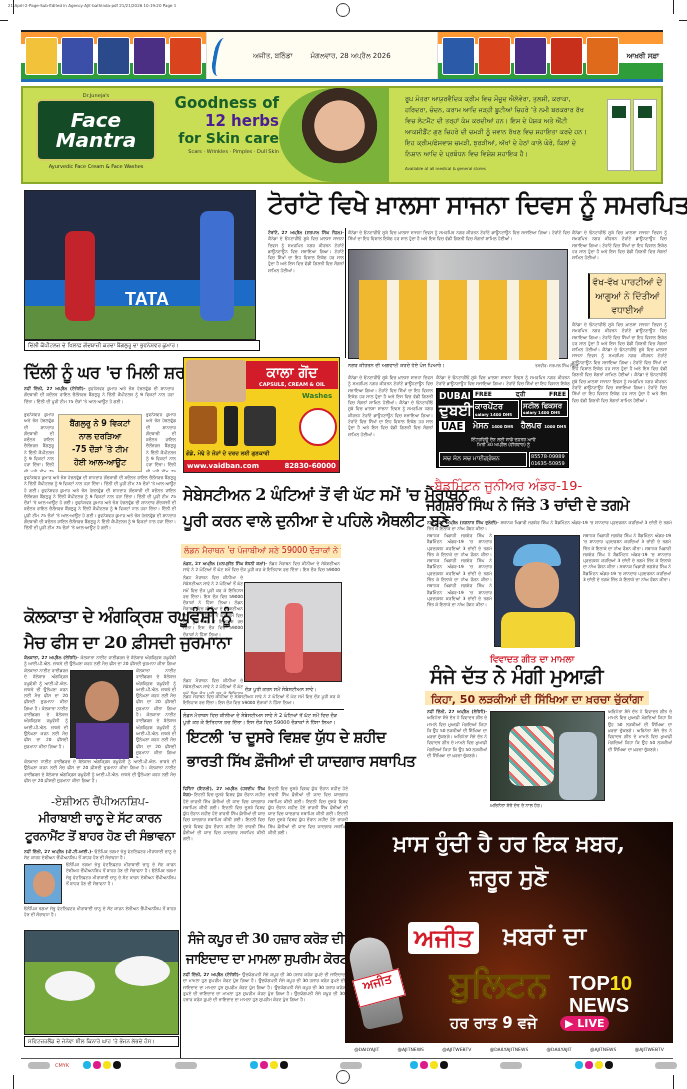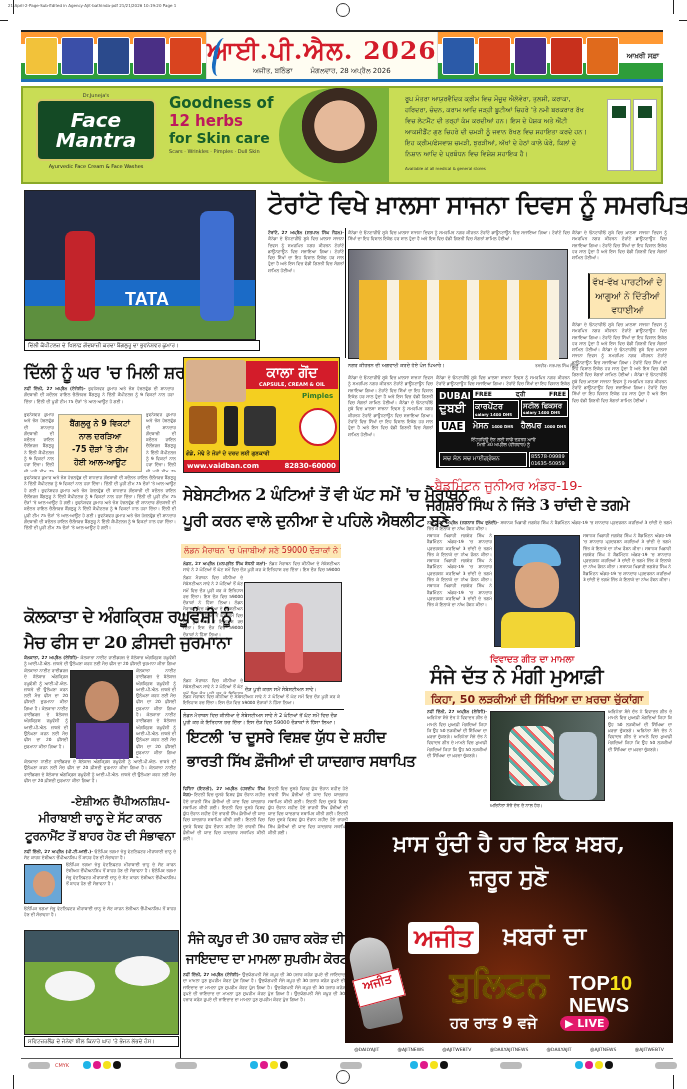--- a/index.html
+++ b/index.html
@@ -16,23 +16,23 @@
 .mast-title{font-size:25px;font-weight:bold;color:#d31c2a;letter-spacing:1px;font-family:"DejaVu Serif",serif}
 .mast-sub{font-size:7px;color:#222;display:flex;gap:18px;margin-top:1px}
 .bat{position:absolute;left:6px;top:6px;width:20px;height:38px;border-left:4px solid #1a6dc0;border-radius:40% 0 0 40%;transform:skew(-10deg)}
 .pagelabel{font-size:7px;font-weight:bold;color:#222;align-self:center;padding:0 4px;background:#fff}
 
 .ad1{left:21px;top:86px;width:642px;height:98px;background:#c9dd55;border:2px solid #8aa928;display:flex}
 .rm-logo{width:138px;margin:4px;display:flex;flex-direction:column;align-items:center}
 .rm-box{background:#144a25;border:2px solid #d8c96a;border-radius:6px;width:120px;height:62px;color:#fff;display:flex;flex-direction:column;justify-content:center;align-items:center;font-style:italic;font-weight:bold;font-size:20px;line-height:20px}
 .rm-brand{font-size:5px;color:#333;margin-bottom:1px}
 .rm-tag{font-size:5px;color:#222;margin-top:2px}
-.goodness{width:110px;padding-top:6px;text-align:left}
+.goodness{width:110px;padding-top:6px;text-align:right}
 .g1{font-size:15px;font-weight:bold;color:#175f2a}
-.g2{font-size:15px;font-weight:bold;color:#be185d}
+.g2{font-size:15px;font-weight:bold;color:#4c1d95}
 .g3{font-size:14px;font-weight:bold;color:#175f2a}
 .g4{font-size:5px;color:#333;margin-top:2px}
 .model{width:110px;background:radial-gradient(circle at 55% 40%,#e5b99a 0 30%,#3b2a20 31% 45%,#7bb23a 46%);border-radius:50% 0 0 50%}
 .ad1-text{flex:1;padding:6px 16px;font-size:6.5px;line-height:11px;color:#123}
 .ad1-foot{font-size:4px;color:#333;margin-top:3px}
 .ad1-pack{width:58px;display:flex;align-items:center;justify-content:center}
 .pack{width:24px;height:72px;background:#fff;border:1px solid #aaa;margin:0 1px;position:relative}
 .pack::after{content:"";position:absolute;left:4px;right:4px;top:6px;height:12px;background:#144a25}
 
 .photo{background:#557;border:1px solid #222}
@@ -65,21 +65,20 @@
 <div class="abs mast">
   <div class="players">
     <div class="pl" style="background:#f2c23a"></div>
     <div class="pl" style="background:#3b4fa8"></div>
     <div class="pl" style="background:#2b4a8c"></div>
     <div class="pl" style="background:#4a2f85"></div>
     <div class="pl" style="background:#d9441f"></div>
   </div>
   <div class="mast-center">
     <div class="bat"></div>
-    <div class="mast-title">ਆਈ.ਪੀ.ਐਲ. 2026</div>
     <div class="mast-sub">
       <span>ਅਜੀਤ, ਬਠਿੰਡਾ</span>
       <span>ਮੰਗਲਵਾਰ, 28 ਅਪ੍ਰੈਲ 2026</span>
     </div>
   </div>
   <div class="players">
     <div class="pl" style="background:#2b5aa8"></div>
     <div class="pl" style="background:#d9441f"></div>
     <div class="pl" style="background:#4a2f85"></div>
     <div class="pl" style="background:#c8301c"></div>
@@ -131,21 +130,21 @@
 <div class="abs" style="left:348px;top:362px;font-size:5px;width:150px">ਨਗਰ ਕੀਰਤਨ ਦੀ ਅਗਵਾਈ ਕਰਦੇ ਹੋਏ ਪੰਜ ਪਿਆਰੇ।</div>
 <div class="abs" style="left:535px;top:363px;font-size:4px">ਤਸਵੀਰ: ਸਤਪਾਲ ਸਿੰਘ ਜੌਹਲ</div>
 <div class="abs body" style="left:572px;top:230px;width:95px;height:40px"><span>ਕੈਨੇਡਾ ਦੇ ਓਨਟਾਰੀਓ ਸੂਬੇ ਵਿਚ ਖ਼ਾਲਸਾ ਸਾਜਨਾ ਦਿਵਸ ਨੂੰ ਸਮਰਪਿਤ ਨਗਰ ਕੀਰਤਨ ਟੋਰਾਂਟੋ ਡਾਊਨਟਾਊਨ ਵਿਚ ਸਜਾਇਆ ਗਿਆ। ਟੋਰਾਂਟੋ ਵਿਚ ਸਿੱਖਾਂ ਦਾ ਇਹ ਵਿਸ਼ਾਲ ਇਕੱਠ ਹਰ ਸਾਲ ਹੁੰਦਾ ਹੈ ਅਤੇ ਇਸ ਵਿਚ ਵੱਡੀ ਗਿਣਤੀ ਵਿਚ ਸੰਗਤਾਂ ਸ਼ਾਮਿਲ ਹੋਈਆਂ।</span></div>
 <div class="abs box" style="left:588px;top:273px;width:78px;height:46px;font-size:9px;line-height:14px;padding:2px;border-left:2px solid #111">ਵੱਖ-ਵੱਖ ਪਾਰਟੀਆਂ ਦੇ ਆਗੂਆਂ ਨੇ ਦਿੱਤੀਆਂ ਵਧਾਈਆਂ</div>
 <div class="abs body" style="left:572px;top:322px;width:95px;height:148px"><span>ਕੈਨੇਡਾ ਦੇ ਓਨਟਾਰੀਓ ਸੂਬੇ ਵਿਚ ਖ਼ਾਲਸਾ ਸਾਜਨਾ ਦਿਵਸ ਨੂੰ ਸਮਰਪਿਤ ਨਗਰ ਕੀਰਤਨ ਟੋਰਾਂਟੋ ਡਾਊਨਟਾਊਨ ਵਿਚ ਸਜਾਇਆ ਗਿਆ। ਟੋਰਾਂਟੋ ਵਿਚ ਸਿੱਖਾਂ ਦਾ ਇਹ ਵਿਸ਼ਾਲ ਇਕੱਠ ਹਰ ਸਾਲ ਹੁੰਦਾ ਹੈ ਅਤੇ ਇਸ ਵਿਚ ਵੱਡੀ ਗਿਣਤੀ ਵਿਚ ਸੰਗਤਾਂ ਸ਼ਾਮਿਲ ਹੋਈਆਂ।</span> <span>ਕੈਨੇਡਾ ਦੇ ਓਨਟਾਰੀਓ ਸੂਬੇ ਵਿਚ ਖ਼ਾਲਸਾ ਸਾਜਨਾ ਦਿਵਸ ਨੂੰ ਸਮਰਪਿਤ ਨਗਰ ਕੀਰਤਨ ਟੋਰਾਂਟੋ ਡਾਊਨਟਾਊਨ ਵਿਚ ਸਜਾਇਆ ਗਿਆ। ਟੋਰਾਂਟੋ ਵਿਚ ਸਿੱਖਾਂ ਦਾ ਇਹ ਵਿਸ਼ਾਲ ਇਕੱਠ ਹਰ ਸਾਲ ਹੁੰਦਾ ਹੈ ਅਤੇ ਇਸ ਵਿਚ ਵੱਡੀ ਗਿਣਤੀ ਵਿਚ ਸੰਗਤਾਂ ਸ਼ਾਮਿਲ ਹੋਈਆਂ।</span> <span>ਕੈਨੇਡਾ ਦੇ ਓਨਟਾਰੀਓ ਸੂਬੇ ਵਿਚ ਖ਼ਾਲਸਾ ਸਾਜਨਾ ਦਿਵਸ ਨੂੰ ਸਮਰਪਿਤ ਨਗਰ ਕੀਰਤਨ ਟੋਰਾਂਟੋ ਡਾਊਨਟਾਊਨ ਵਿਚ ਸਜਾਇਆ ਗਿਆ। ਟੋਰਾਂਟੋ ਵਿਚ ਸਿੱਖਾਂ ਦਾ ਇਹ ਵਿਸ਼ਾਲ ਇਕੱਠ ਹਰ ਸਾਲ ਹੁੰਦਾ ਹੈ ਅਤੇ ਇਸ ਵਿਚ ਵੱਡੀ ਗਿਣਤੀ ਵਿਚ ਸੰਗਤਾਂ ਸ਼ਾਮਿਲ ਹੋਈਆਂ।</span></div>
 <div class="abs body" style="left:348px;top:375px;width:85px;height:95px"><span>ਕੈਨੇਡਾ ਦੇ ਓਨਟਾਰੀਓ ਸੂਬੇ ਵਿਚ ਖ਼ਾਲਸਾ ਸਾਜਨਾ ਦਿਵਸ ਨੂੰ ਸਮਰਪਿਤ ਨਗਰ ਕੀਰਤਨ ਟੋਰਾਂਟੋ ਡਾਊਨਟਾਊਨ ਵਿਚ ਸਜਾਇਆ ਗਿਆ। ਟੋਰਾਂਟੋ ਵਿਚ ਸਿੱਖਾਂ ਦਾ ਇਹ ਵਿਸ਼ਾਲ ਇਕੱਠ ਹਰ ਸਾਲ ਹੁੰਦਾ ਹੈ ਅਤੇ ਇਸ ਵਿਚ ਵੱਡੀ ਗਿਣਤੀ ਵਿਚ ਸੰਗਤਾਂ ਸ਼ਾਮਿਲ ਹੋਈਆਂ।</span> <span>ਕੈਨੇਡਾ ਦੇ ਓਨਟਾਰੀਓ ਸੂਬੇ ਵਿਚ ਖ਼ਾਲਸਾ ਸਾਜਨਾ ਦਿਵਸ ਨੂੰ ਸਮਰਪਿਤ ਨਗਰ ਕੀਰਤਨ ਟੋਰਾਂਟੋ ਡਾਊਨਟਾਊਨ ਵਿਚ ਸਜਾਇਆ ਗਿਆ। ਟੋਰਾਂਟੋ ਵਿਚ ਸਿੱਖਾਂ ਦਾ ਇਹ ਵਿਸ਼ਾਲ ਇਕੱਠ ਹਰ ਸਾਲ ਹੁੰਦਾ ਹੈ ਅਤੇ ਇਸ ਵਿਚ ਵੱਡੀ ਗਿਣਤੀ ਵਿਚ ਸੰਗਤਾਂ ਸ਼ਾਮਿਲ ਹੋਈਆਂ।</span></div>
 <div class="abs body" style="left:436px;top:375px;width:134px;height:12px"><span>ਕੈਨੇਡਾ ਦੇ ਓਨਟਾਰੀਓ ਸੂਬੇ ਵਿਚ ਖ਼ਾਲਸਾ ਸਾਜਨਾ ਦਿਵਸ ਨੂੰ ਸਮਰਪਿਤ ਨਗਰ ਕੀਰਤਨ ਟੋਰਾਂਟੋ ਡਾਊਨਟਾਊਨ ਵਿਚ ਸਜਾਇਆ ਗਿਆ। ਟੋਰਾਂਟੋ ਵਿਚ ਸਿੱਖਾਂ ਦਾ ਇਹ ਵਿਸ਼ਾਲ ਇਕੱਠ ਹਰ ਸਾਲ ਹੁੰਦਾ ਹੈ ਅਤੇ ਇਸ ਵਿਚ ਵੱਡੀ ਗਿਣਤੀ ਵਿਚ ਸੰਗਤਾਂ ਸ਼ਾਮਿਲ ਹੋਈਆਂ।</span></div>
 
 <div class="abs dubai" style="left:436px;top:388px;width:133px;height:80px">
   <div style="position:absolute;left:2px;top:2px;font-size:9px;font-weight:bold">DUBAI</div>
-  <div style="position:absolute;left:2px;top:12px;font-size:12px;font-weight:bold">ਦੁਬਈ</div>
+  <div style="position:absolute;left:2px;top:12px;font-size:15px;font-weight:bold">ਦੁਬਈ</div>
   <div style="position:absolute;left:36px;top:1px;width:95px;height:8px;background:#fff;color:#000;font-size:6px;font-weight:bold;display:flex;justify-content:space-between;padding:0 2px">
     <span>FREE</span>
     <span>ਫ੍ਰੀ</span>
     <span>FREE</span>
   </div>
   <div style="position:absolute;left:36px;top:11px;width:46px;font-size:8px;font-weight:bold;border:1px solid #fff;padding:1px">
       <div>ਕਾਰਪੇਂਟਰ</div>
       <div style="font-size:4px">salary 1400 DHS</div>
     </div>
   <div style="position:absolute;left:84px;top:11px;width:47px;font-size:7px;font-weight:bold;border:1px solid #fff;padding:1px">
@@ -175,21 +174,21 @@
   <span>-75 ਦੌੜਾਂ 'ਤੇ ਟੀਮ</span>
   <span>ਹੋਈ ਆਲ-ਆਊਟ</span>
 </div>
 <div class="abs body" style="left:146px;top:412px;width:30px;height:60px"><span>ਭੁਵਨੇਸ਼ਵਰ ਕੁਮਾਰ ਅਤੇ ਜੋਸ਼ ਹੇਜ਼ਲਵੁੱਡ ਦੀ ਸ਼ਾਨਦਾਰ ਗੇਂਦਬਾਜ਼ੀ ਦੀ ਬਦੌਲਤ ਰਾਇਲ ਚੈਲੇਂਜਰਜ਼ ਬੈਂਗਲੁਰੂ ਨੇ ਦਿੱਲੀ ਕੈਪੀਟਲਜ਼ ਨੂੰ 9 ਵਿਕਟਾਂ ਨਾਲ ਹਰਾ ਦਿੱਤਾ। ਦਿੱਲੀ ਦੀ ਪੂਰੀ ਟੀਮ 75 ਦੌੜਾਂ 'ਤੇ ਆਲ-ਆਊਟ ਹੋ ਗਈ।</span></div>
 <div class="abs body" style="left:24px;top:475px;width:152px;height:128px"><span>ਭੁਵਨੇਸ਼ਵਰ ਕੁਮਾਰ ਅਤੇ ਜੋਸ਼ ਹੇਜ਼ਲਵੁੱਡ ਦੀ ਸ਼ਾਨਦਾਰ ਗੇਂਦਬਾਜ਼ੀ ਦੀ ਬਦੌਲਤ ਰਾਇਲ ਚੈਲੇਂਜਰਜ਼ ਬੈਂਗਲੁਰੂ ਨੇ ਦਿੱਲੀ ਕੈਪੀਟਲਜ਼ ਨੂੰ 9 ਵਿਕਟਾਂ ਨਾਲ ਹਰਾ ਦਿੱਤਾ। ਦਿੱਲੀ ਦੀ ਪੂਰੀ ਟੀਮ 75 ਦੌੜਾਂ 'ਤੇ ਆਲ-ਆਊਟ ਹੋ ਗਈ।</span> <span>ਭੁਵਨੇਸ਼ਵਰ ਕੁਮਾਰ ਅਤੇ ਜੋਸ਼ ਹੇਜ਼ਲਵੁੱਡ ਦੀ ਸ਼ਾਨਦਾਰ ਗੇਂਦਬਾਜ਼ੀ ਦੀ ਬਦੌਲਤ ਰਾਇਲ ਚੈਲੇਂਜਰਜ਼ ਬੈਂਗਲੁਰੂ ਨੇ ਦਿੱਲੀ ਕੈਪੀਟਲਜ਼ ਨੂੰ 9 ਵਿਕਟਾਂ ਨਾਲ ਹਰਾ ਦਿੱਤਾ। ਦਿੱਲੀ ਦੀ ਪੂਰੀ ਟੀਮ 75 ਦੌੜਾਂ 'ਤੇ ਆਲ-ਆਊਟ ਹੋ ਗਈ।</span> <span>ਭੁਵਨੇਸ਼ਵਰ ਕੁਮਾਰ ਅਤੇ ਜੋਸ਼ ਹੇਜ਼ਲਵੁੱਡ ਦੀ ਸ਼ਾਨਦਾਰ ਗੇਂਦਬਾਜ਼ੀ ਦੀ ਬਦੌਲਤ ਰਾਇਲ ਚੈਲੇਂਜਰਜ਼ ਬੈਂਗਲੁਰੂ ਨੇ ਦਿੱਲੀ ਕੈਪੀਟਲਜ਼ ਨੂੰ 9 ਵਿਕਟਾਂ ਨਾਲ ਹਰਾ ਦਿੱਤਾ। ਦਿੱਲੀ ਦੀ ਪੂਰੀ ਟੀਮ 75 ਦੌੜਾਂ 'ਤੇ ਆਲ-ਆਊਟ ਹੋ ਗਈ।</span> <span>ਭੁਵਨੇਸ਼ਵਰ ਕੁਮਾਰ ਅਤੇ ਜੋਸ਼ ਹੇਜ਼ਲਵੁੱਡ ਦੀ ਸ਼ਾਨਦਾਰ ਗੇਂਦਬਾਜ਼ੀ ਦੀ ਬਦੌਲਤ ਰਾਇਲ ਚੈਲੇਂਜਰਜ਼ ਬੈਂਗਲੁਰੂ ਨੇ ਦਿੱਲੀ ਕੈਪੀਟਲਜ਼ ਨੂੰ 9 ਵਿਕਟਾਂ ਨਾਲ ਹਰਾ ਦਿੱਤਾ। ਦਿੱਲੀ ਦੀ ਪੂਰੀ ਟੀਮ 75 ਦੌੜਾਂ 'ਤੇ ਆਲ-ਆਊਟ ਹੋ ਗਈ।</span></div>
 
 <div class="abs kala-ad" style="left:183px;top:357px;width:157px;height:116px">
   <div style="position:absolute;left:2px;top:2px;width:60px;height:42px;background:#d8b08e;border-radius:4px"></div>
   <div style="position:absolute;left:62px;top:3px;width:92px;height:28px;background:#d31c2a;color:#fff;font-size:14px;font-weight:bold;text-align:center;line-height:22px">ਕਾਲਾ ਗੋਂਦ</div>
   <div style="position:absolute;left:62px;top:23px;width:92px;font-size:5px;color:#fff;text-align:center;font-weight:bold">CAPSULE, CREAM &amp; OIL</div>
-  <div style="position:absolute;left:118px;top:34px;font-size:7px;color:#2b7a2b;font-weight:bold">Pimples</div>
+  <div style="position:absolute;left:118px;top:34px;font-size:7px;color:#2b7a2b;font-weight:bold">Washes</div>
   <div style="position:absolute;left:5px;top:48px;width:28px;height:38px;background:#a15a19;border-radius:4px"></div>
   <div style="position:absolute;left:40px;top:48px;width:14px;height:40px;background:#222;border-radius:3px"></div>
   <div style="position:absolute;left:60px;top:48px;width:32px;height:40px;background:#333;border-radius:4px"></div>
   <div style="position:absolute;left:115px;top:50px;width:38px;height:38px;background:#fff;border-radius:50%;border:2px solid #d31c2a"></div>
   <div style="position:absolute;left:2px;top:92px;font-size:5.5px;font-weight:bold;width:150px">ਗੋਡੇ, ਮੋਢੇ ਤੇ ਜੋੜਾਂ ਦੇ ਦਰਦ ਲਈ ਗੁਣਕਾਰੀ</div>
   <div style="position:absolute;left:0;bottom:0;width:100%;height:12px;background:#d31c2a;color:#fff;font-size:7px;display:flex;justify-content:space-between;padding:2px 3px;font-weight:bold">
     <span>www.vaidban.com</span>
     <span>82830-60000</span>
   </div>
 </div>
@@ -211,21 +210,21 @@
 <div class="abs head" style="left:24px;top:632px;font-size:17px">ਮੈਚ ਫੀਸ ਦਾ 20 ਫ਼ੀਸਦੀ ਜੁਰਮਾਨਾ</div>
 <div class="abs body" style="left:24px;top:655px;width:152px;height:12px"><b>ਕੋਲਕਾਤਾ, 27 ਅਪ੍ਰੈਲ (ਏਜੰਸੀ)-</b> <span>ਕੋਲਕਾਤਾ ਨਾਈਟ ਰਾਈਡਰਜ਼ ਦੇ ਬੱਲੇਬਾਜ਼ ਅੰਗਕ੍ਰਿਸ਼ ਰਘੂਵੰਸ਼ੀ ਨੂੰ ਆਈ.ਪੀ.ਐਲ. ਜ਼ਾਬਤੇ ਦੀ ਉਲੰਘਣਾ ਕਰਨ ਲਈ ਮੈਚ ਫੀਸ ਦਾ 20 ਫ਼ੀਸਦੀ ਜੁਰਮਾਨਾ ਕੀਤਾ ਗਿਆ ਹੈ।</span></div>
 <div class="abs body" style="left:24px;top:668px;width:44px;height:90px"><span>ਕੋਲਕਾਤਾ ਨਾਈਟ ਰਾਈਡਰਜ਼ ਦੇ ਬੱਲੇਬਾਜ਼ ਅੰਗਕ੍ਰਿਸ਼ ਰਘੂਵੰਸ਼ੀ ਨੂੰ ਆਈ.ਪੀ.ਐਲ. ਜ਼ਾਬਤੇ ਦੀ ਉਲੰਘਣਾ ਕਰਨ ਲਈ ਮੈਚ ਫੀਸ ਦਾ 20 ਫ਼ੀਸਦੀ ਜੁਰਮਾਨਾ ਕੀਤਾ ਗਿਆ ਹੈ।</span> <span>ਕੋਲਕਾਤਾ ਨਾਈਟ ਰਾਈਡਰਜ਼ ਦੇ ਬੱਲੇਬਾਜ਼ ਅੰਗਕ੍ਰਿਸ਼ ਰਘੂਵੰਸ਼ੀ ਨੂੰ ਆਈ.ਪੀ.ਐਲ. ਜ਼ਾਬਤੇ ਦੀ ਉਲੰਘਣਾ ਕਰਨ ਲਈ ਮੈਚ ਫੀਸ ਦਾ 20 ਫ਼ੀਸਦੀ ਜੁਰਮਾਨਾ ਕੀਤਾ ਗਿਆ ਹੈ।</span></div>
 <div class="abs photo" style="left:70px;top:670px;width:63px;height:88px;background:#2a2a2a">
   <div style="position:absolute;left:14px;top:10px;width:34px;height:40px;background:#c58d6b;border-radius:50%"></div>
   <div style="position:absolute;left:5px;top:52px;width:53px;height:36px;background:#5b3a9a"></div>
 </div>
 <div class="abs body" style="left:136px;top:668px;width:40px;height:90px"><span>ਕੋਲਕਾਤਾ ਨਾਈਟ ਰਾਈਡਰਜ਼ ਦੇ ਬੱਲੇਬਾਜ਼ ਅੰਗਕ੍ਰਿਸ਼ ਰਘੂਵੰਸ਼ੀ ਨੂੰ ਆਈ.ਪੀ.ਐਲ. ਜ਼ਾਬਤੇ ਦੀ ਉਲੰਘਣਾ ਕਰਨ ਲਈ ਮੈਚ ਫੀਸ ਦਾ 20 ਫ਼ੀਸਦੀ ਜੁਰਮਾਨਾ ਕੀਤਾ ਗਿਆ ਹੈ।</span> <span>ਕੋਲਕਾਤਾ ਨਾਈਟ ਰਾਈਡਰਜ਼ ਦੇ ਬੱਲੇਬਾਜ਼ ਅੰਗਕ੍ਰਿਸ਼ ਰਘੂਵੰਸ਼ੀ ਨੂੰ ਆਈ.ਪੀ.ਐਲ. ਜ਼ਾਬਤੇ ਦੀ ਉਲੰਘਣਾ ਕਰਨ ਲਈ ਮੈਚ ਫੀਸ ਦਾ 20 ਫ਼ੀਸਦੀ ਜੁਰਮਾਨਾ ਕੀਤਾ ਗਿਆ ਹੈ।</span></div>
 <div class="abs body" style="left:24px;top:759px;width:152px;height:30px"><span>ਕੋਲਕਾਤਾ ਨਾਈਟ ਰਾਈਡਰਜ਼ ਦੇ ਬੱਲੇਬਾਜ਼ ਅੰਗਕ੍ਰਿਸ਼ ਰਘੂਵੰਸ਼ੀ ਨੂੰ ਆਈ.ਪੀ.ਐਲ. ਜ਼ਾਬਤੇ ਦੀ ਉਲੰਘਣਾ ਕਰਨ ਲਈ ਮੈਚ ਫੀਸ ਦਾ 20 ਫ਼ੀਸਦੀ ਜੁਰਮਾਨਾ ਕੀਤਾ ਗਿਆ ਹੈ।</span> <span>ਕੋਲਕਾਤਾ ਨਾਈਟ ਰਾਈਡਰਜ਼ ਦੇ ਬੱਲੇਬਾਜ਼ ਅੰਗਕ੍ਰਿਸ਼ ਰਘੂਵੰਸ਼ੀ ਨੂੰ ਆਈ.ਪੀ.ਐਲ. ਜ਼ਾਬਤੇ ਦੀ ਉਲੰਘਣਾ ਕਰਨ ਲਈ ਮੈਚ ਫੀਸ ਦਾ 20 ਫ਼ੀਸਦੀ ਜੁਰਮਾਨਾ ਕੀਤਾ ਗਿਆ ਹੈ।</span></div>
 
-<div class="abs" style="left:30px;top:795px;width:140px;text-align:right;font-size:11px;font-weight:bold">-ਏਸ਼ੀਅਨ ਚੈਂਪੀਅਨਸ਼ਿਪ-</div>
+<div class="abs" style="left:30px;top:795px;width:140px;text-align:center;font-size:11px;font-weight:normal">-ਏਸ਼ੀਅਨ ਚੈਂਪੀਅਨਸ਼ਿਪ-</div>
 <div class="abs head" style="left:24px;top:811px;width:152px;text-align:center;font-size:12px">ਮੀਰਾਬਾਈ ਚਾਨੂ ਦੇ ਸੱਟ ਕਾਰਨ</div>
 <div class="abs head" style="left:24px;top:829px;width:152px;text-align:center;font-size:12px">ਟੂਰਨਾਮੈਂਟ ਤੋਂ ਬਾਹਰ ਹੋਣ ਦੀ ਸੰਭਾਵਨਾ</div>
 <div class="abs body" style="left:24px;top:849px;width:152px;height:12px"><b>ਨਵੀਂ ਦਿੱਲੀ, 27 ਅਪ੍ਰੈਲ (ਪੀ.ਟੀ.ਆਈ.)-</b> <span>ਓਲੰਪਿਕ ਤਗਮਾ ਜੇਤੂ ਵੇਟਲਿਫਟਰ ਮੀਰਾਬਾਈ ਚਾਨੂ ਦੇ ਸੱਟ ਕਾਰਨ ਏਸ਼ੀਅਨ ਚੈਂਪੀਅਨਸ਼ਿਪ ਤੋਂ ਬਾਹਰ ਹੋਣ ਦੀ ਸੰਭਾਵਨਾ ਹੈ।</span></div>
 <div class="abs photo" style="left:24px;top:864px;width:38px;height:40px;background:#6aa7d7">
   <div style="position:absolute;left:8px;top:6px;width:22px;height:26px;background:#d59b78;border-radius:50%"></div>
 </div>
 <div class="abs body" style="left:66px;top:862px;width:110px;height:42px"><span>ਓਲੰਪਿਕ ਤਗਮਾ ਜੇਤੂ ਵੇਟਲਿਫਟਰ ਮੀਰਾਬਾਈ ਚਾਨੂ ਦੇ ਸੱਟ ਕਾਰਨ ਏਸ਼ੀਅਨ ਚੈਂਪੀਅਨਸ਼ਿਪ ਤੋਂ ਬਾਹਰ ਹੋਣ ਦੀ ਸੰਭਾਵਨਾ ਹੈ।</span> <span>ਓਲੰਪਿਕ ਤਗਮਾ ਜੇਤੂ ਵੇਟਲਿਫਟਰ ਮੀਰਾਬਾਈ ਚਾਨੂ ਦੇ ਸੱਟ ਕਾਰਨ ਏਸ਼ੀਅਨ ਚੈਂਪੀਅਨਸ਼ਿਪ ਤੋਂ ਬਾਹਰ ਹੋਣ ਦੀ ਸੰਭਾਵਨਾ ਹੈ।</span></div>
 <div class="abs body" style="left:24px;top:906px;width:152px;height:20px"><span>ਓਲੰਪਿਕ ਤਗਮਾ ਜੇਤੂ ਵੇਟਲਿਫਟਰ ਮੀਰਾਬਾਈ ਚਾਨੂ ਦੇ ਸੱਟ ਕਾਰਨ ਏਸ਼ੀਅਨ ਚੈਂਪੀਅਨਸ਼ਿਪ ਤੋਂ ਬਾਹਰ ਹੋਣ ਦੀ ਸੰਭਾਵਨਾ ਹੈ।</span></div>
 
 <div class="abs photo" style="left:24px;top:930px;width:155px;height:105px;background:linear-gradient(#3e5560 0 30%,#77a83e 30% 100%)">

